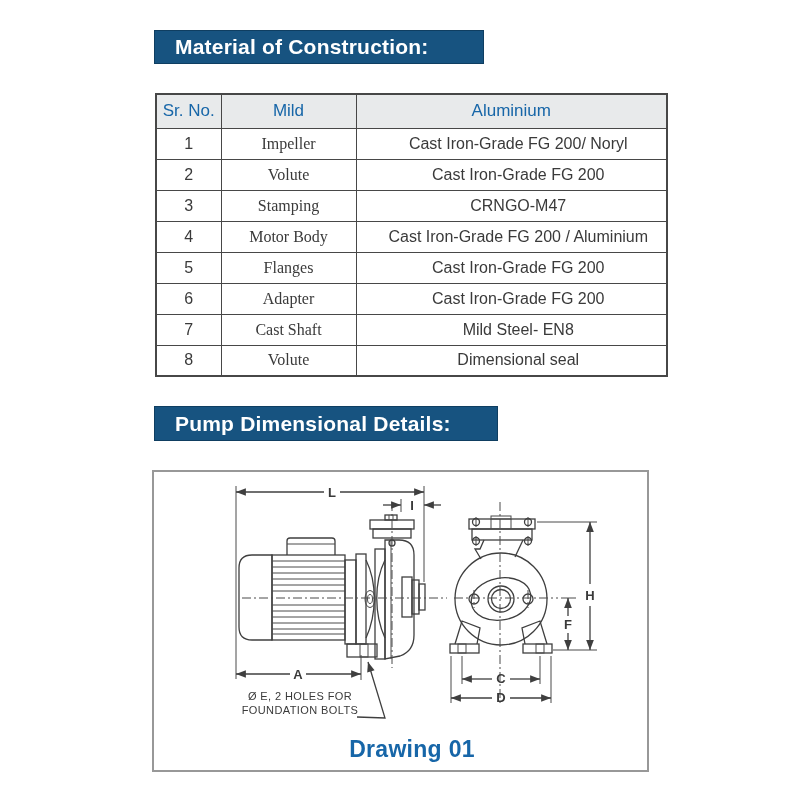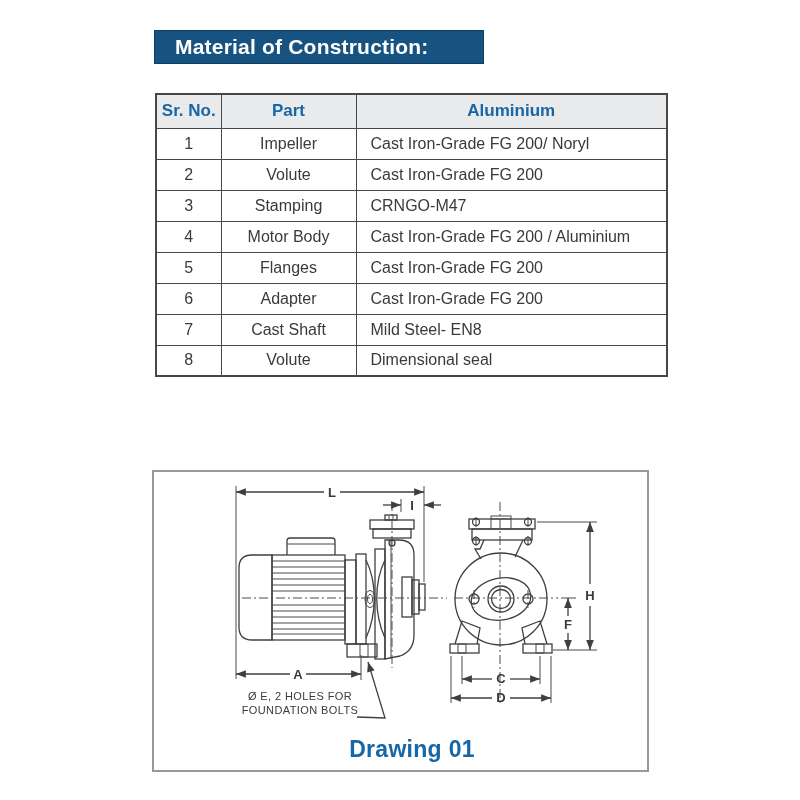--- a/index.html
+++ b/index.html
@@ -20,27 +20,27 @@
   table.moc {
     position:absolute; left:155px; top:93px;
     border-collapse:collapse; table-layout:fixed; width:511px;
     font-size:16px; color:#3a3a3a;
   }
   table.moc th, table.moc td {
     border:1px solid #474747; vertical-align:middle;
   }
   table.moc { border:2px solid #474747; }
   table.moc th {
-    background:#e8eaeb; color:#1766a8; font-size:17px; font-weight:bold;
+    background:#e8eaeb; color:#1766a8; font-size:17px; font-weight:normal;
     height:34px; text-align:center;
   }
   table.moc td { height:31px; }
   td.c-sr   { text-align:center; }
-  td.c-part { text-align:center; }
-  td.c-mat  { text-align:left; padding-left:14px; }
+  td.c-part { text-align:center;font-family:Liberation Serif, serif; }
+  td.c-mat  { text-align:center; padding-left:14px; }
   col.w-sr   { width:65px; }
   col.w-part { width:135px; }
   col.w-mat  { width:311px; }
 
   .drawing-box {
     position:absolute; left:152px; top:470px; width:497px; height:302px;
     border:2px solid #989898; background:#ffffff;
   }
   svg text {
     font-family:"Liberation Sans","DejaVu Sans",sans-serif;
@@ -63,21 +63,21 @@
 
   <table class="moc">
     <colgroup>
         <col class="w-sr">
         <col class="w-part">
         <col class="w-mat">
       </colgroup>
     <thead>
       <tr>
         <th>Sr. No.</th>
-        <th>Part</th>
+        <th>Mild</th>
         <th>Aluminium</th>
       </tr>
     </thead>
     <tbody>
       <tr>
         <td class="c-sr">1</td>
         <td class="c-part">Impeller</td>
         <td class="c-mat">Cast Iron-Grade FG 200/ Noryl</td>
       </tr>
       <tr>
@@ -111,20 +111,23 @@
         <td class="c-mat">Mild Steel- EN8</td>
       </tr>
       <tr>
         <td class="c-sr">8</td>
         <td class="c-part">Volute</td>
         <td class="c-mat">Dimensional seal</td>
       </tr>
     </tbody>
   </table>
 
+  <div class="sec-header" id="hdr-dim">
+    <span>Pump Dimensional Details:</span>
+  </div>
 
   <div class="drawing-box">
     <svg width="493" height="298" viewBox="0 0 493 298">
       <defs>
         <marker id="arr" viewBox="0 0 10 8" markerWidth="11" markerHeight="9" refX="9.5" refY="4" orient="auto-start-reverse" markerUnits="userSpaceOnUse">
           <path d="M0.5,0.5 L9.5,4 L0.5,7.5 Z" fill="#3f3f3f"></path>
         </marker>
       </defs>
 
       <g>

